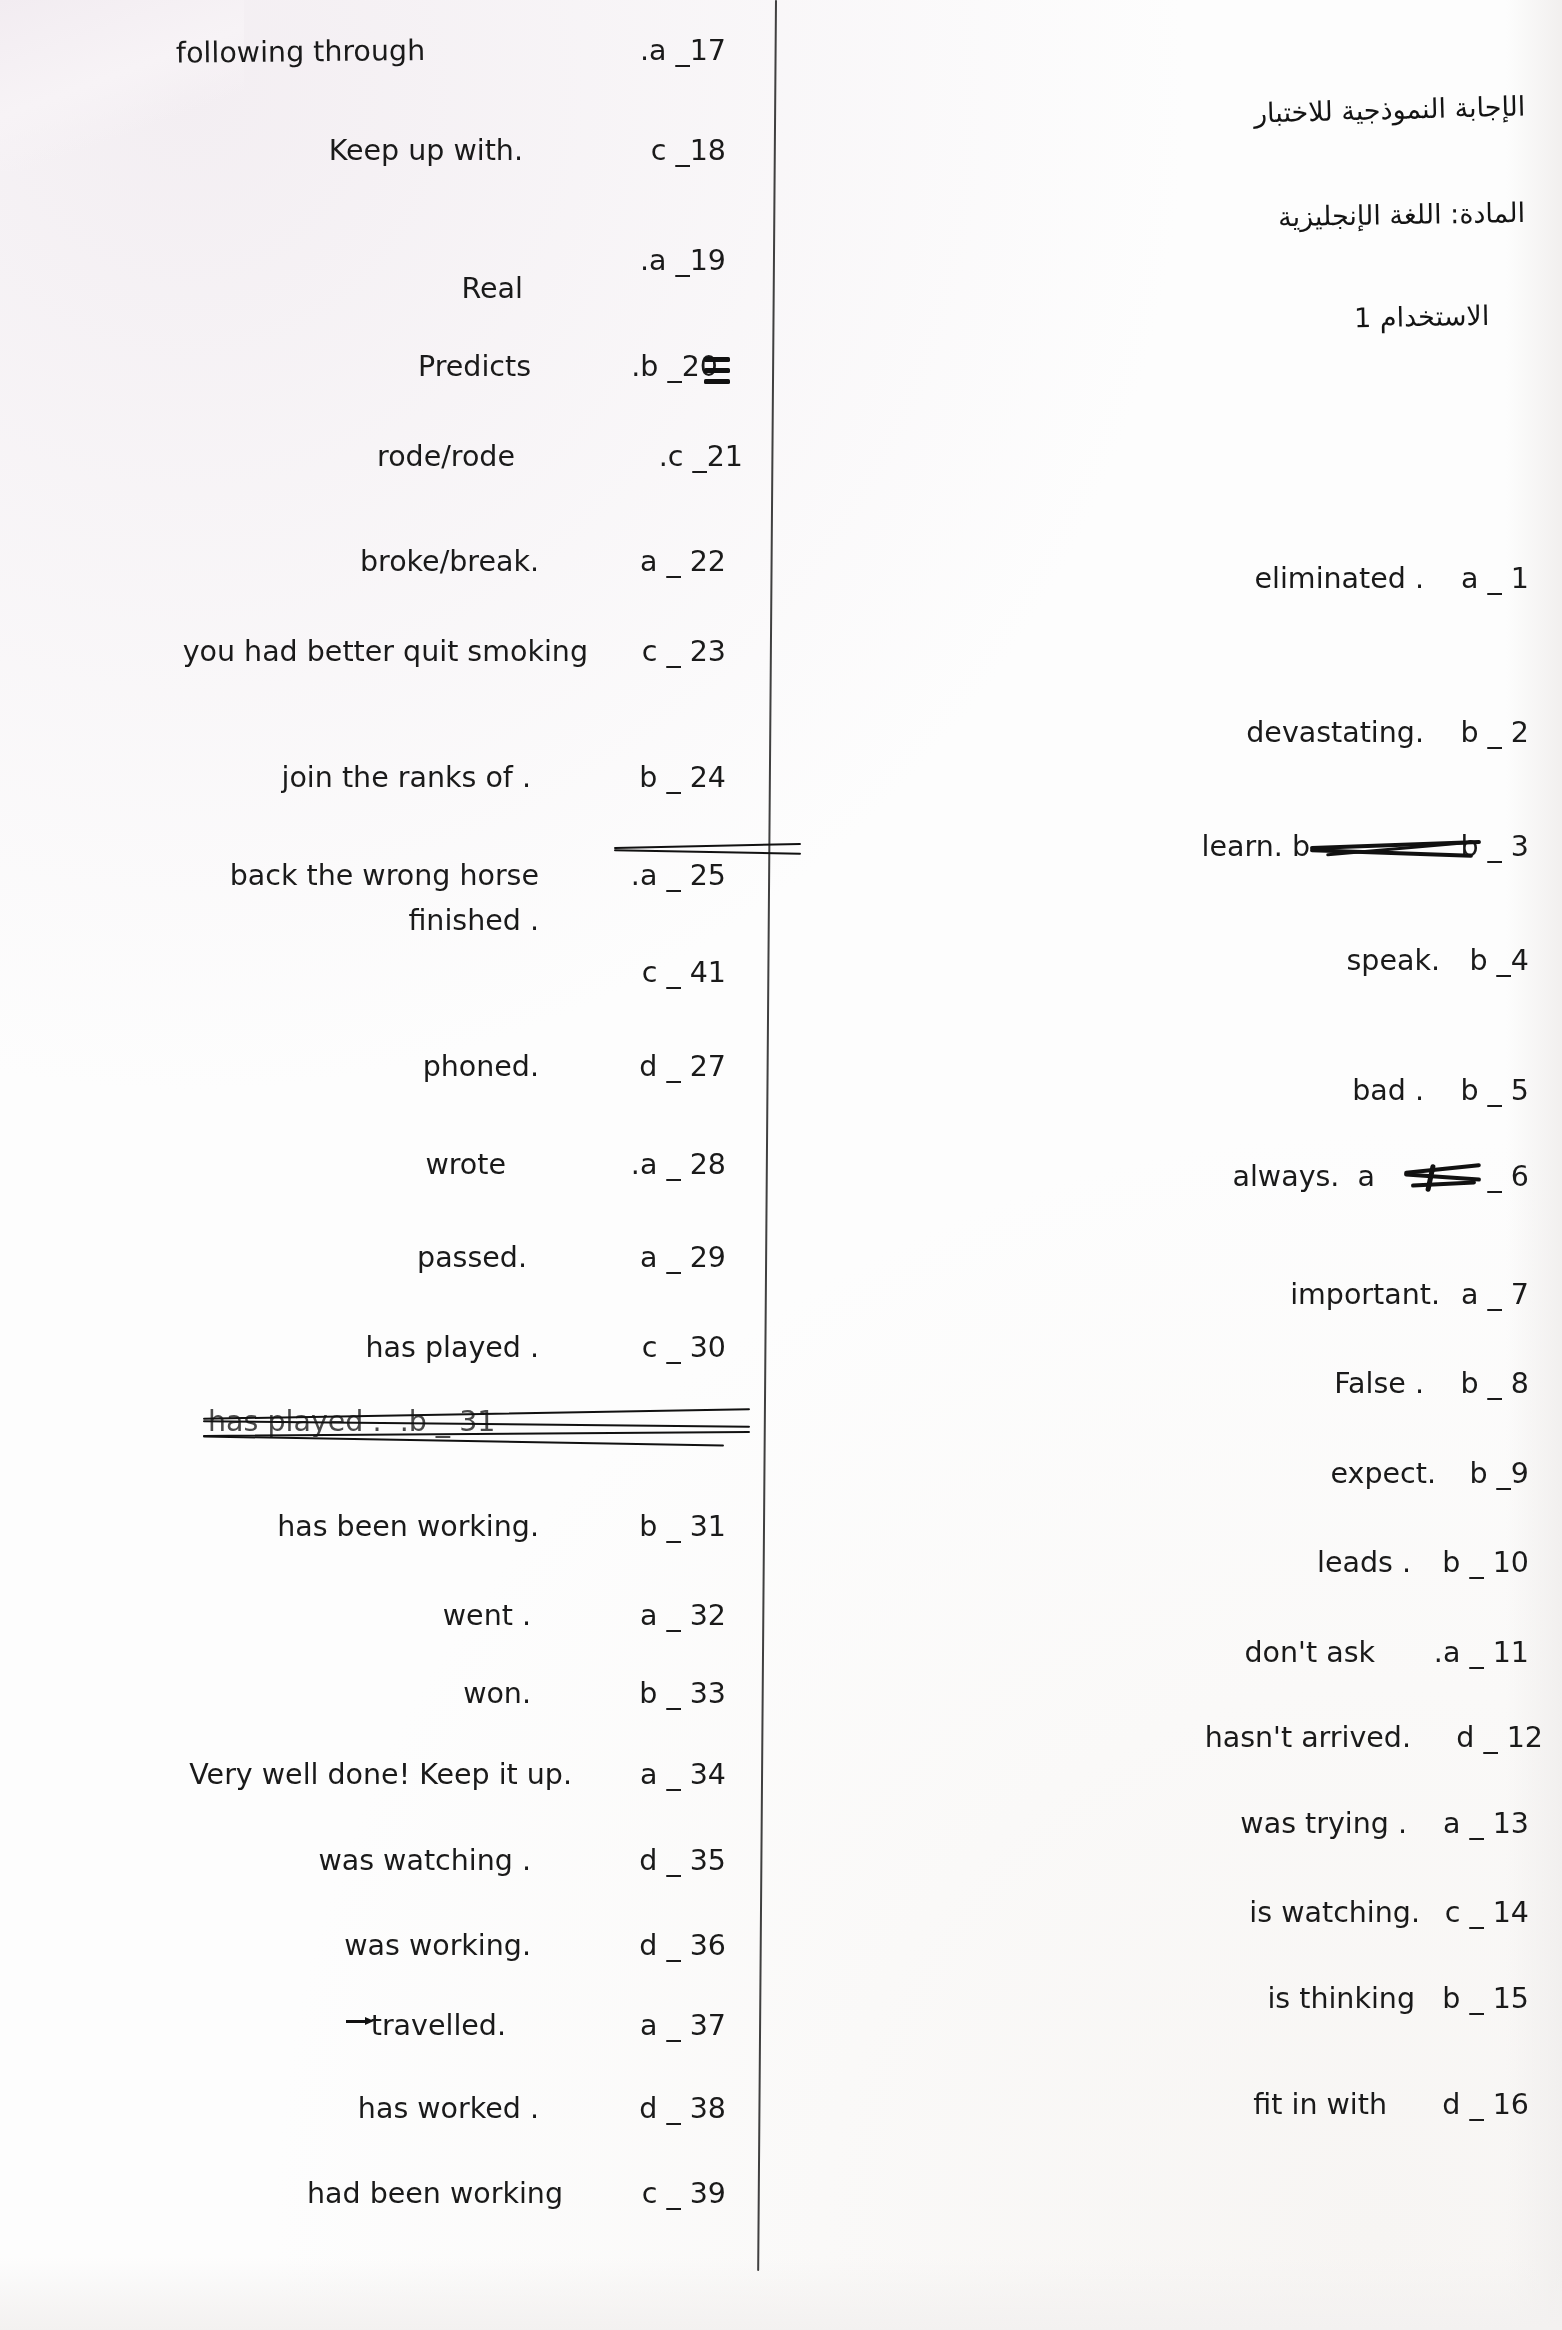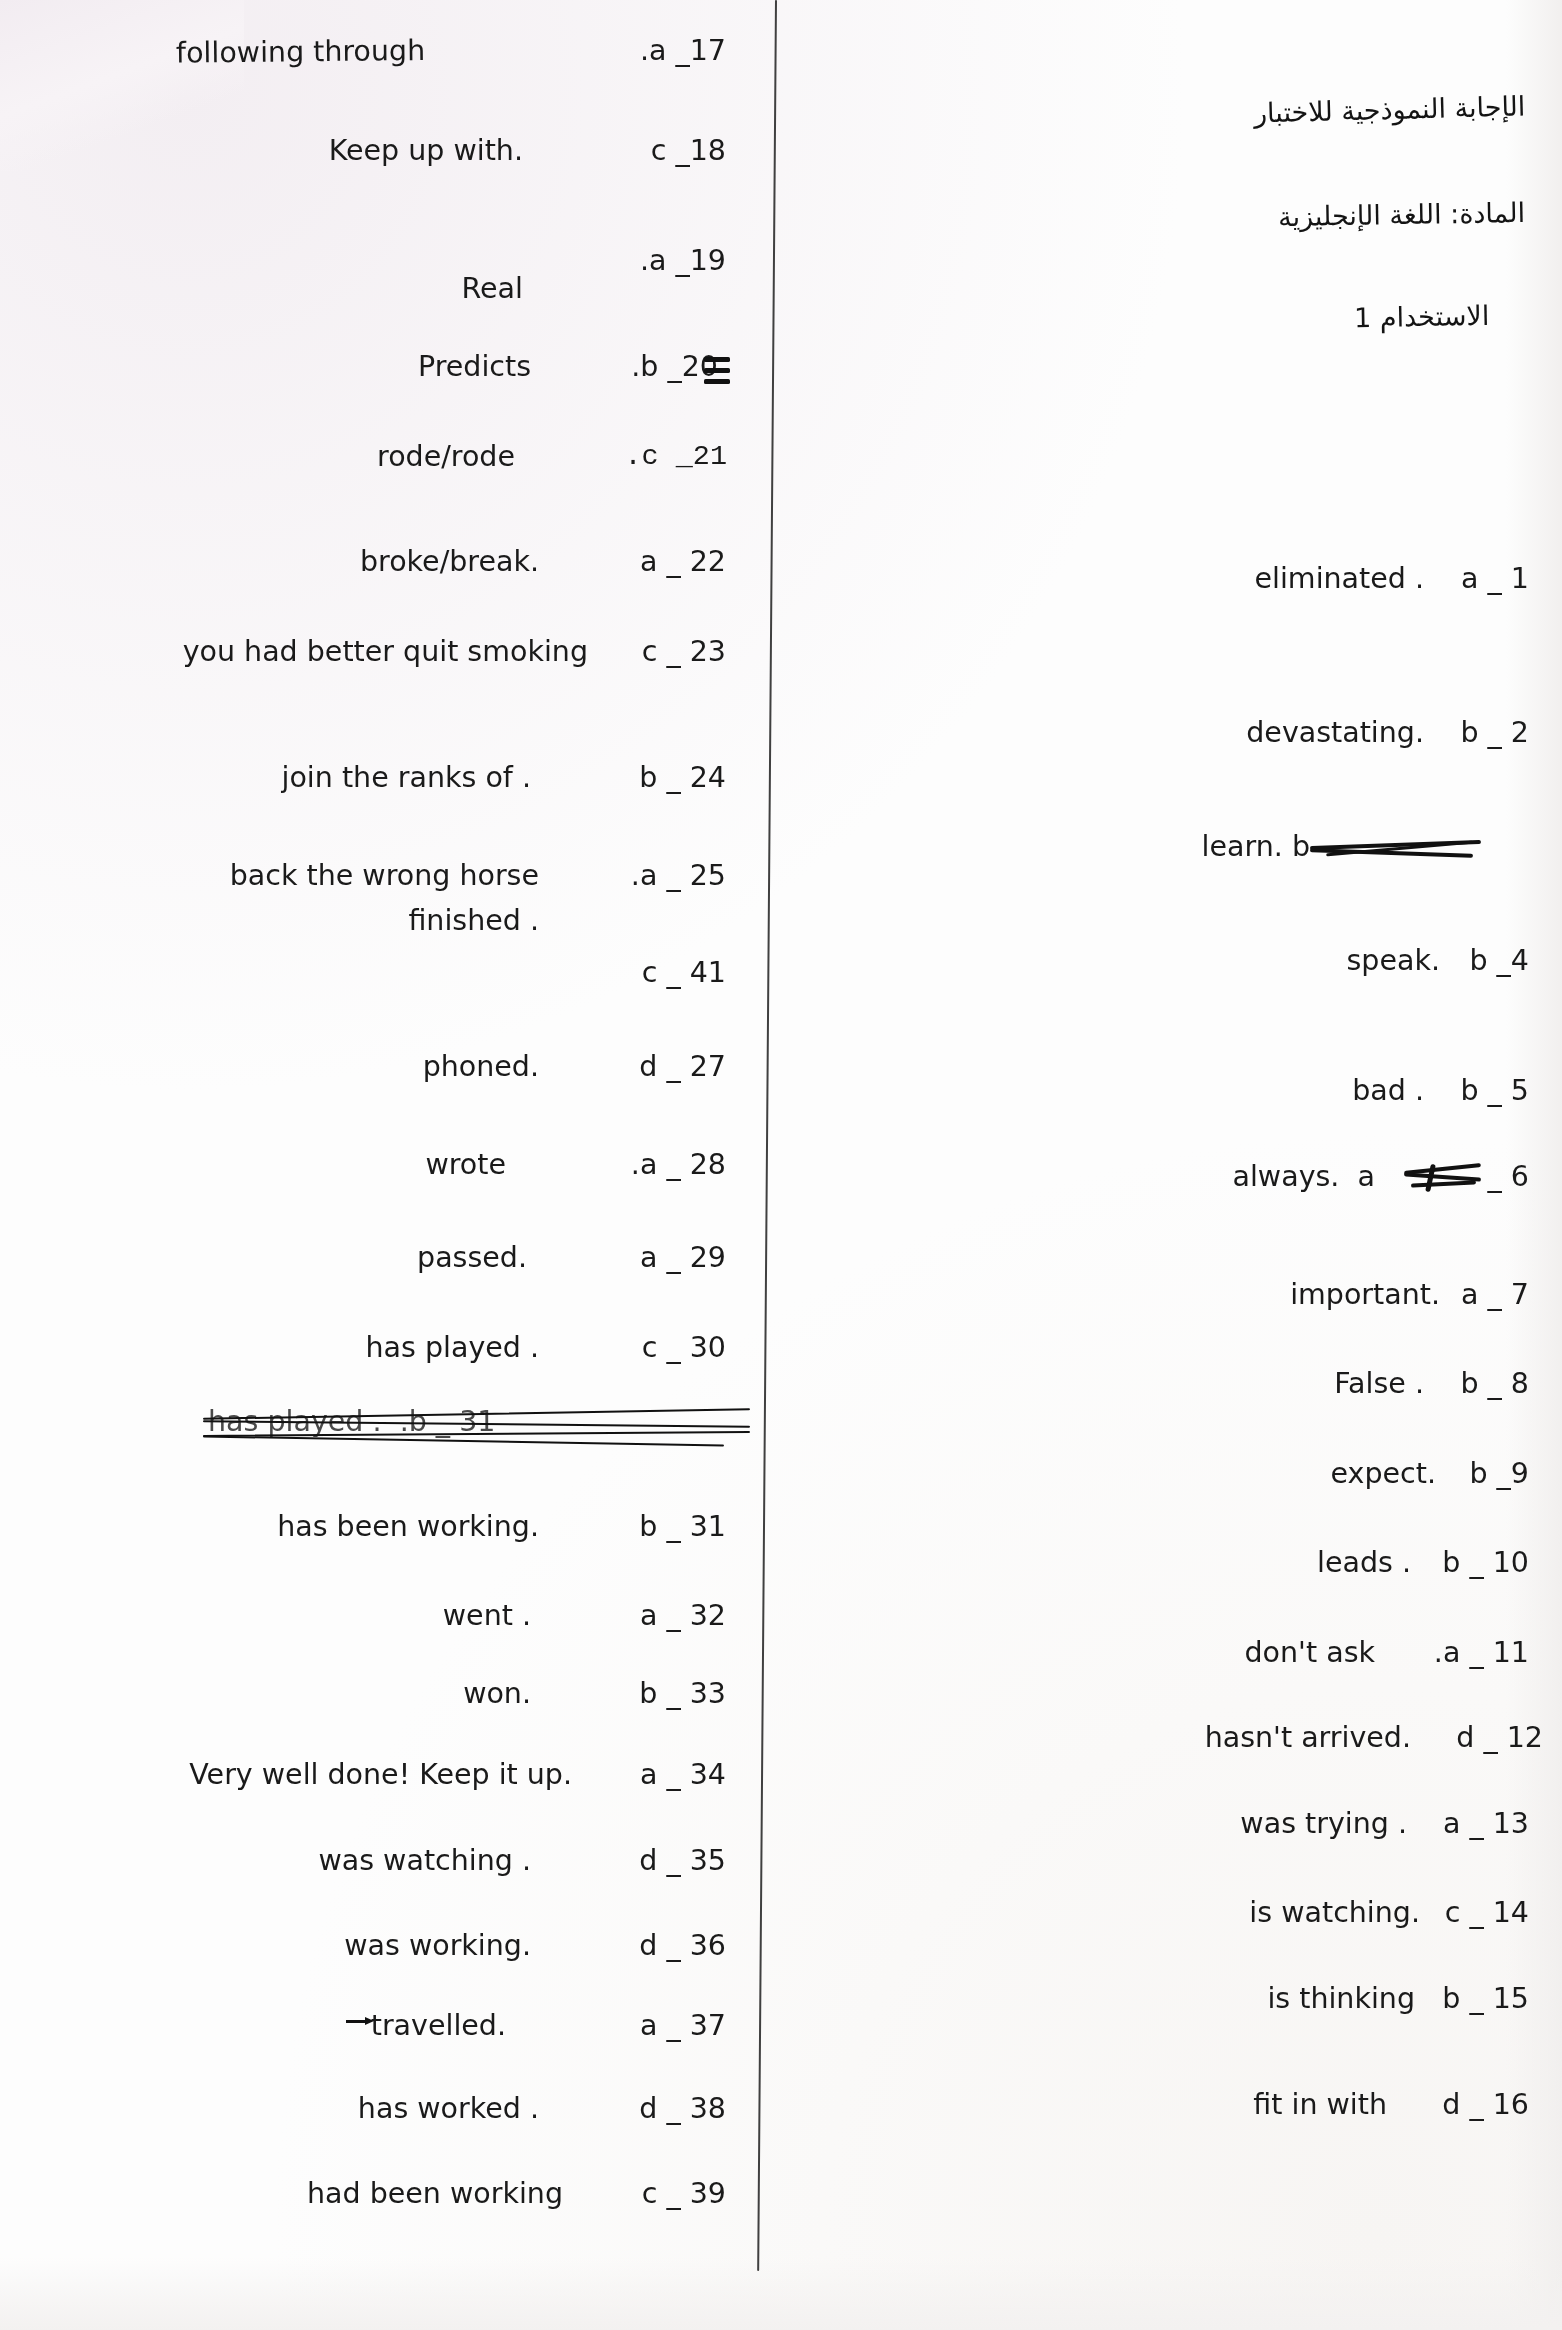--- a/index.html
+++ b/index.html
@@ -232,21 +232,21 @@
     <div class="rowL" style="top:350px; right:57px;">
       <span class="num">.b _20</span>
     </div>
     <div class="blot" style="left:704px; top:357px; width:26px; height:4.9px;"></div>
     <div class="blot" style="left:704px; top:368px; width:26px; height:4.9px;"></div>
     <div class="blot" style="left:704px; top:379px; width:26px; height:4.9px;"></div>
 
     <div class="rowL" style="top:440px; right:260px;">
       <span>rode/rode</span>
     </div>
-    <div class="rowL" style="top:440px; right:48px;font-family:Liberation Mono, monospace;">
+    <div class="rowL" style="top:440px; right:32px;">
       <span class="num">.c _21</span>
     </div>
 
     <div class="rowL" style="top:545px; right:236px;">
       <span>broke/break.</span>
     </div>
     <div class="rowL" style="top:545px; right:49px;">
       <span class="num">a _ 22</span>
     </div>
 
@@ -398,20 +398,24 @@
       <span>devastating.</span>
     </div>
     <div class="rowR" style="top:716px; right:33px;">
       <span class="num">b _ 2</span>
     </div>
 
     <div class="rowR" style="top:830px; right:252px;">
       <span>learn.</span>
       <span class="num">b</span>
     </div>
+    <div class="rowR struck" style="top:830px; right:33px;">
+      <span class="num">&nbsp;&nbsp;&nbsp;&nbsp;&nbsp;&nbsp;b _ 3</span>
+      <span class="scribble" style="left:-130px; width:187px; right:auto;"></span>
+    </div>
     <div class="heavy-strike" style="right:73px; top:838px; width:179px; height:24.4px;">
       <i style="left:0; top:4.9px; width:171px; height:4.1px; transform:rotate(-2deg);"></i>
       <i style="left:0; top:13px; width:163px; height:4.1px; transform:rotate(2deg);"></i>
       <i style="left:16.3px; top:9px; width:147px; height:3.3px; transform:rotate(-5deg);"></i>
     </div>
 
     <div class="rowR" style="top:944px; right:122px;">
       <span>speak.</span>
     </div>
     <div class="rowR" style="top:944px; right:33px;">

